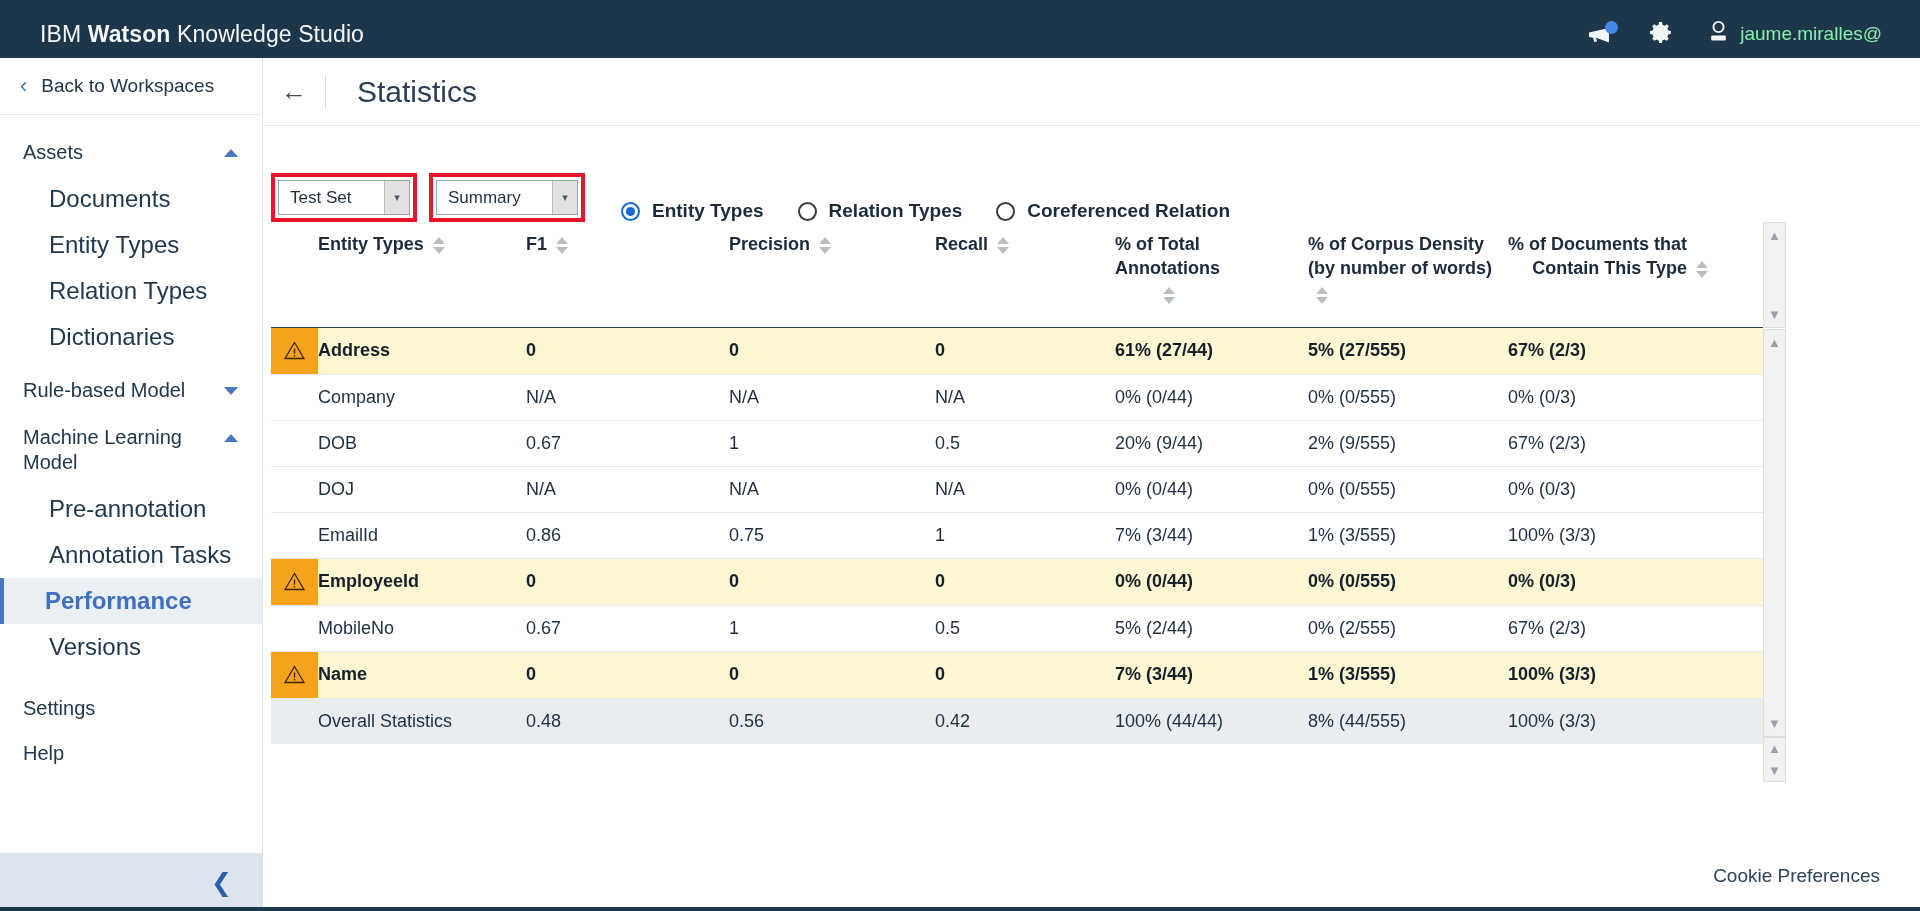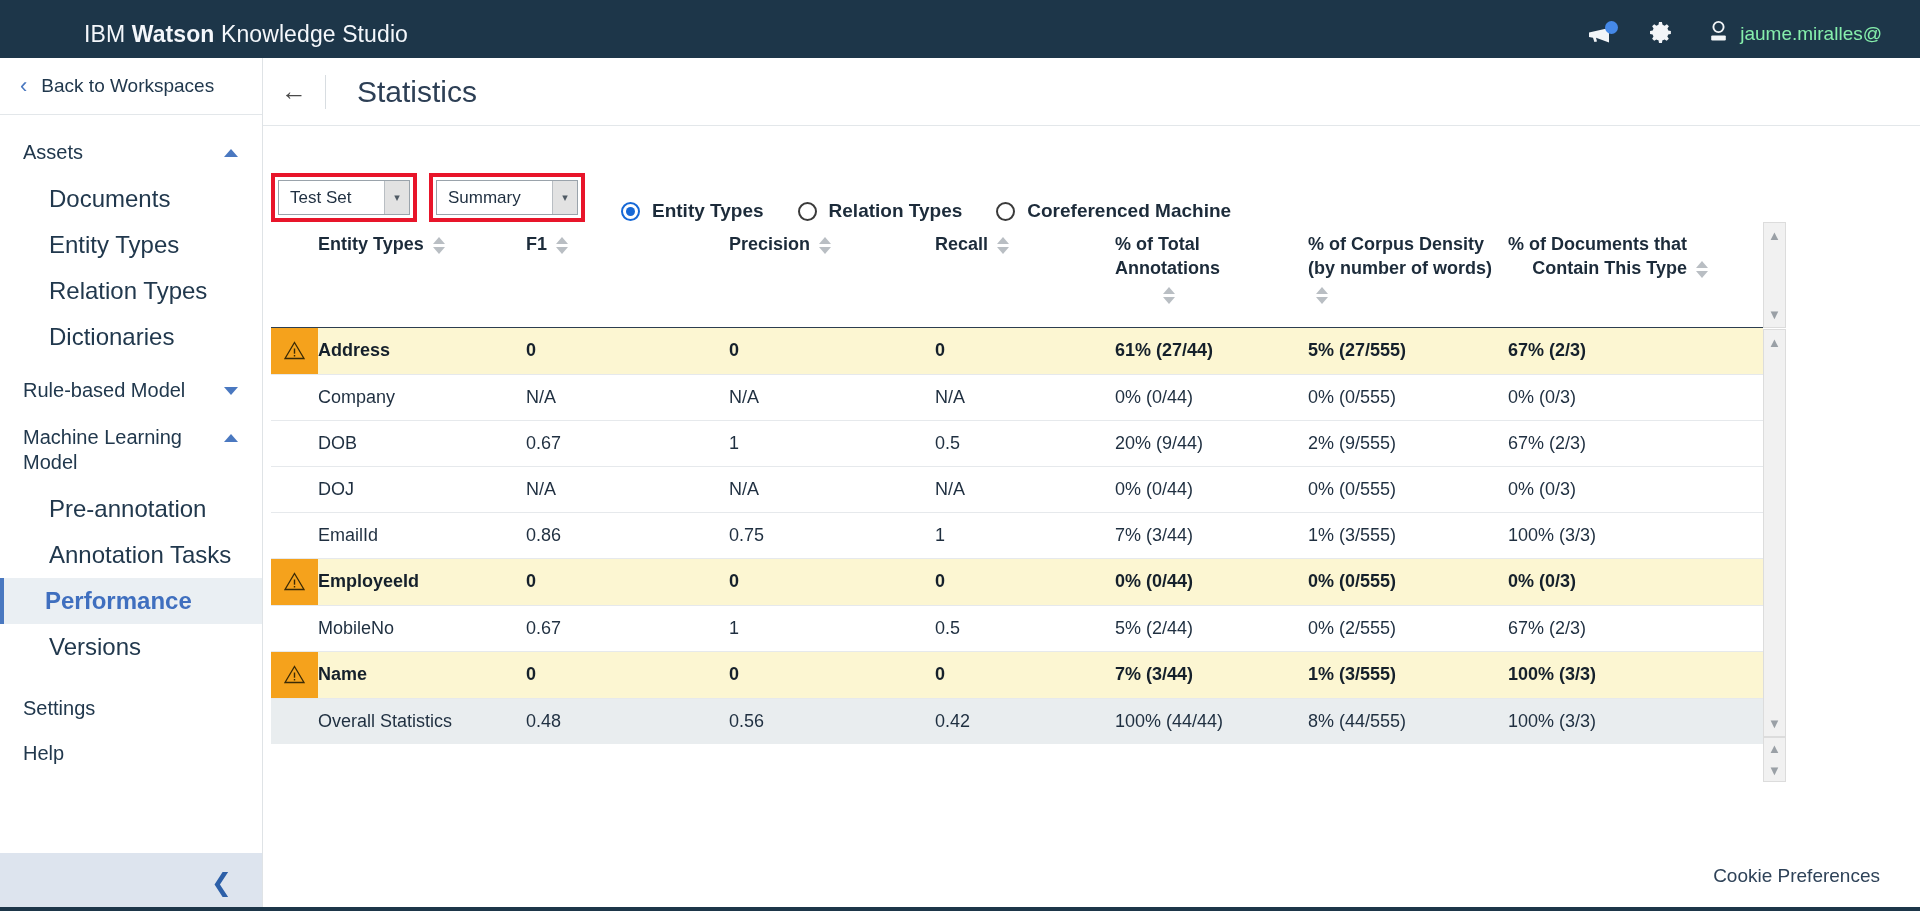--- a/index.html
+++ b/index.html
@@ -8,21 +8,21 @@
     font-family: "Liberation Sans", sans-serif;
     background: #ffffff;
     overflow: hidden;
   }
 
   
   .topbar {
     position: absolute; top: 0; left: 0;
     width: 1920px; height: 68px;
     background: #1d3649;
-    display: flex; align-items: center; padding-left: 44px;
+    display: flex; align-items: center;
   }
   .brand {
     color: #f4f7fb;
     font-size: 23px;
     letter-spacing: .1px;
     margin-left: 40px;
     white-space: nowrap;
   }
   .brand b { font-weight: 700; }
   .topbar-right {
@@ -391,21 +391,21 @@
       <label class="radio-opt">
         <span class="rad on"></span>
         <span class="r-label">Entity Types</span>
       </label>
       <label class="radio-opt">
         <span class="rad"></span>
         <span class="r-label">Relation Types</span>
       </label>
       <label class="radio-opt">
         <span class="rad"></span>
-        <span class="r-label">Coreferenced Machine</span>
+        <span class="r-label">Coreferenced Relation</span>
       </label>
     </div>
   </div>
 
   <div class="table-zone">
     <table class="stats">
       <colgroup>
         <col class="col-flag">
           <col class="col-name">
           <col class="col-f1">

